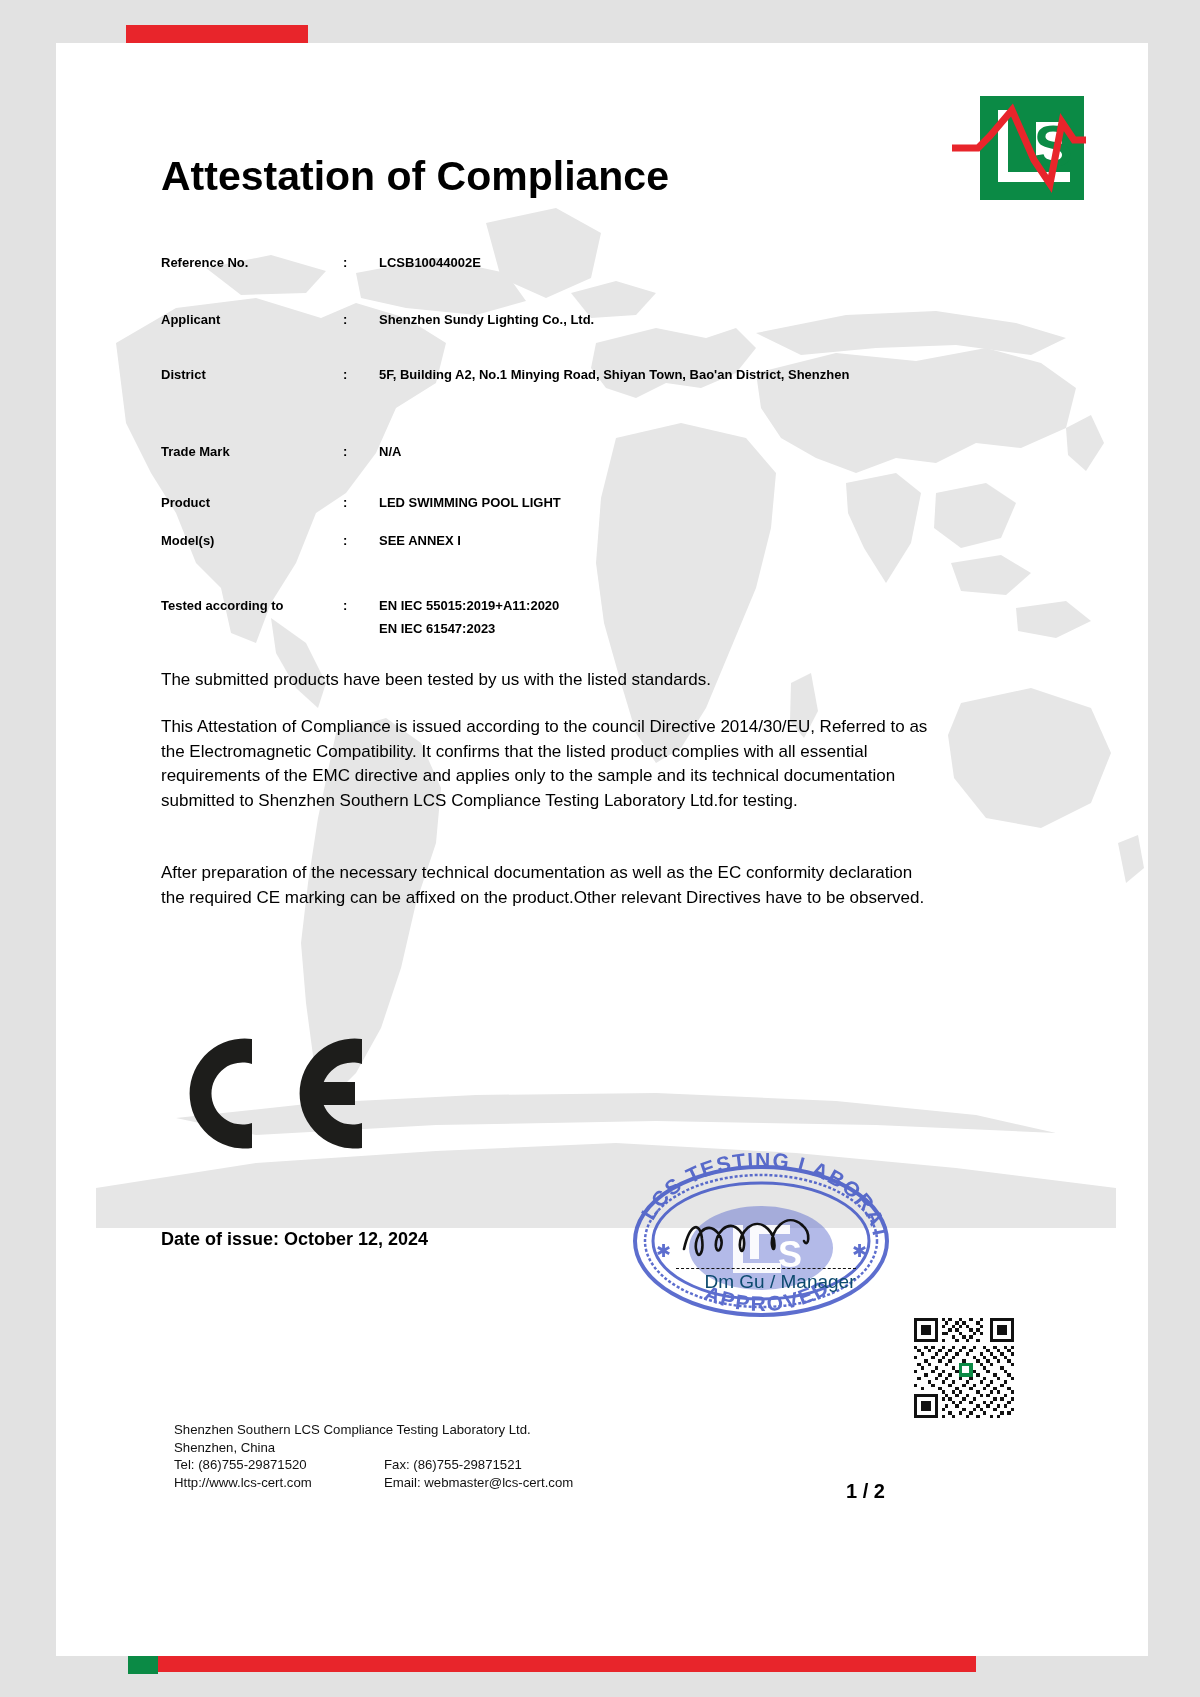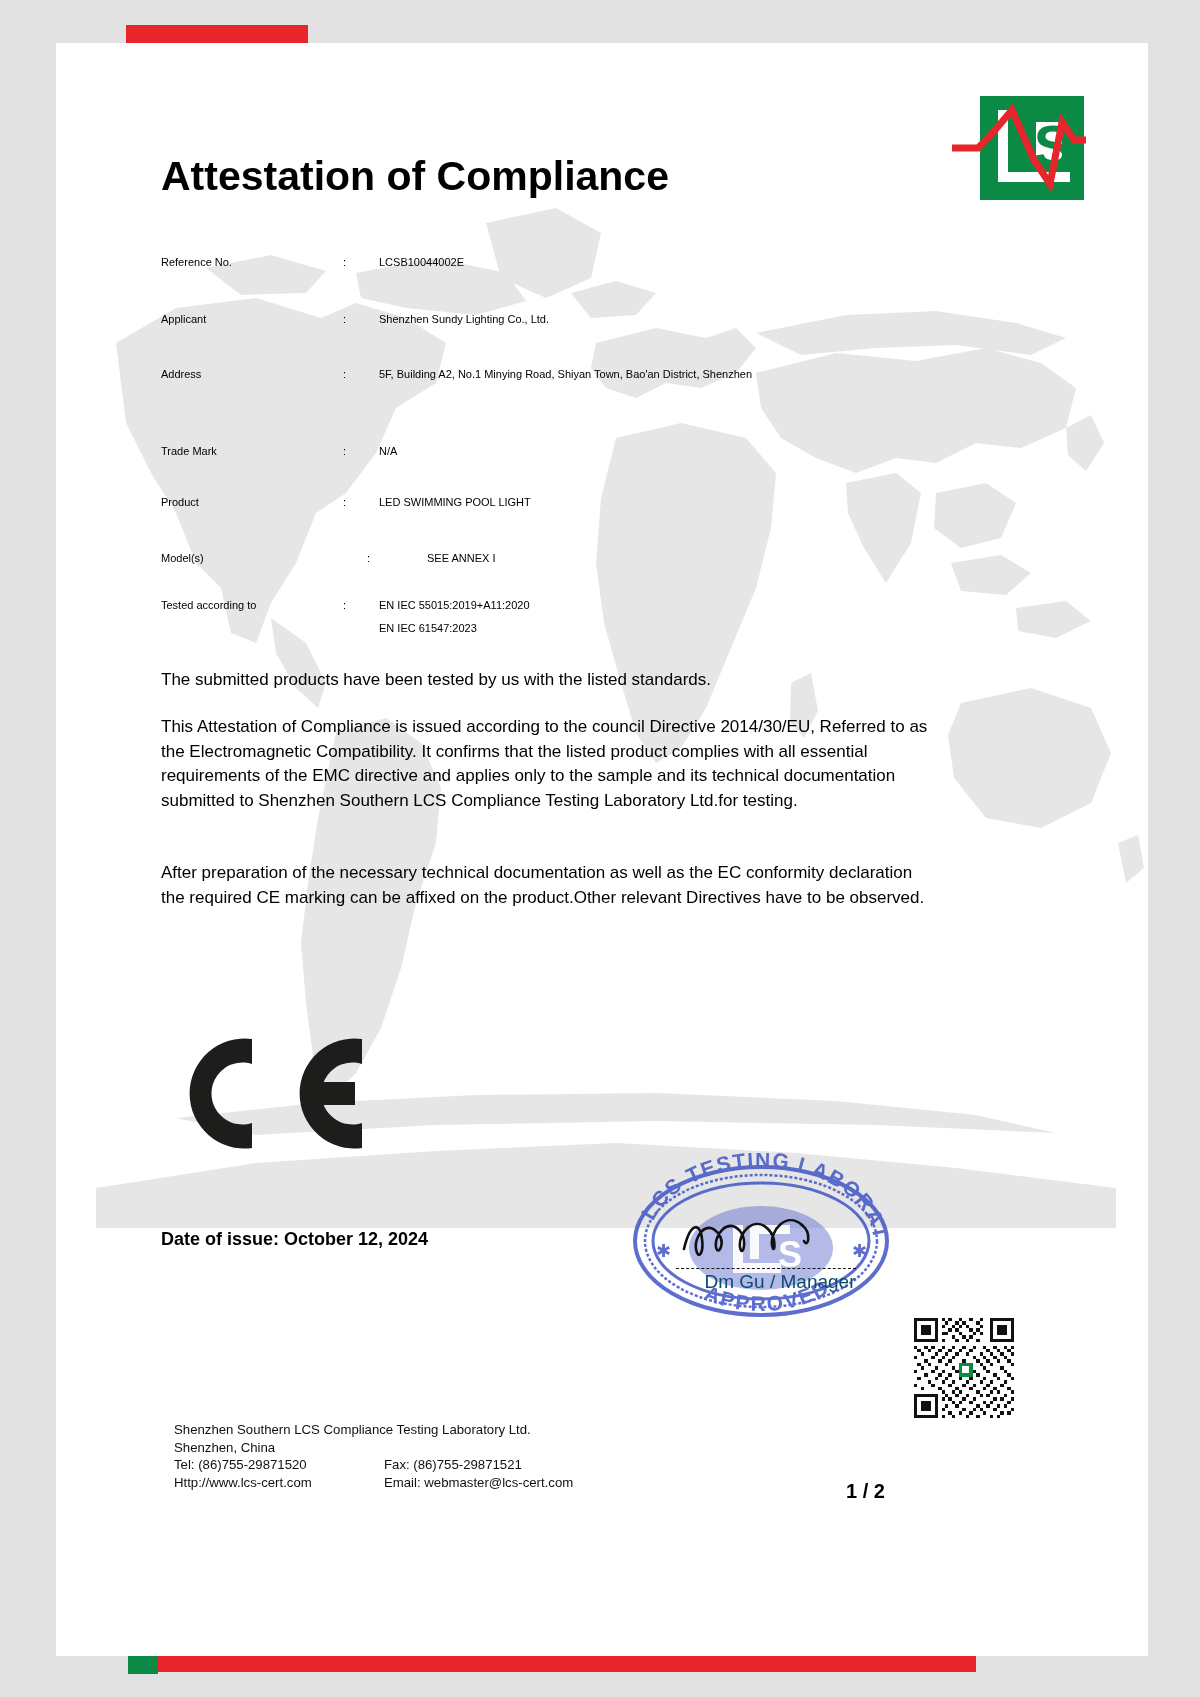--- a/index.html
+++ b/index.html
@@ -42,21 +42,21 @@
     position:absolute; left:105px; top:110px;
     font-size:41px; font-weight:bold; color:#000; letter-spacing:0px;
   }
   .logo{
     position:absolute; right:60px; top:45px; width:138px; height:118px;
   }
   .logo svg{ display:block; }
 
   .field{
     position:absolute; display:flex; align-items:flex-start;
-    font-size:11px; font-weight:normal; color:#000; line-height:23px;
+    font-size:13px; font-weight:bold; color:#000; line-height:23px;
   }
   .f-label{ width:182px; flex:0 0 182px; }
   .f-colon{ width:36px; flex:0 0 36px; }
   .f-value{ flex:1 1 auto; }
 
   .para{
     position:absolute; left:105px; width:768px;
     font-size:17px; color:#000000; line-height:24.5px;
   }
 
@@ -186,38 +186,38 @@
         <span class="f-value">LCSB10044002E</span>
       </div>
 
       <div class="field" style="left:105px; top:265px; width:820px;">
         <span class="f-label">Applicant</span>
         <span class="f-colon">:</span>
         <span class="f-value">Shenzhen Sundy Lighting Co., Ltd.</span>
       </div>
 
       <div class="field" style="left:105px; top:320px; width:830px;">
-        <span class="f-label">Address</span>
+        <span class="f-label">District</span>
         <span class="f-colon">:</span>
         <span class="f-value" style="width:600px;">5F, Building A2, No.1 Minying Road, Shiyan Town, Bao'an District, Shenzhen</span>
       </div>
 
       <div class="field" style="left:105px; top:397px; width:820px;">
         <span class="f-label">Trade Mark</span>
         <span class="f-colon">:</span>
         <span class="f-value">N/A</span>
       </div>
 
       <div class="field" style="left:105px; top:448px; width:820px;">
         <span class="f-label">Product</span>
         <span class="f-colon">:</span>
         <span class="f-value">LED SWIMMING POOL LIGHT</span>
       </div>
 
-      <div class="field" style="left:105px; top:504px; width:820px;gap:24px;">
+      <div class="field" style="left:105px; top:486px; width:820px;">
         <span class="f-label">Model(s)</span>
         <span class="f-colon">:</span>
         <span class="f-value">SEE ANNEX I</span>
       </div>
 
       <div class="field" style="left:105px; top:551px; width:820px;">
         <span class="f-label" style="white-space:pre-line;">Tested according to</span>
         <span class="f-colon">:</span>
         <span class="f-value" style="white-space:pre-line;">EN IEC 55015:2019+A11:2020
 EN IEC 61547:2023</span>

